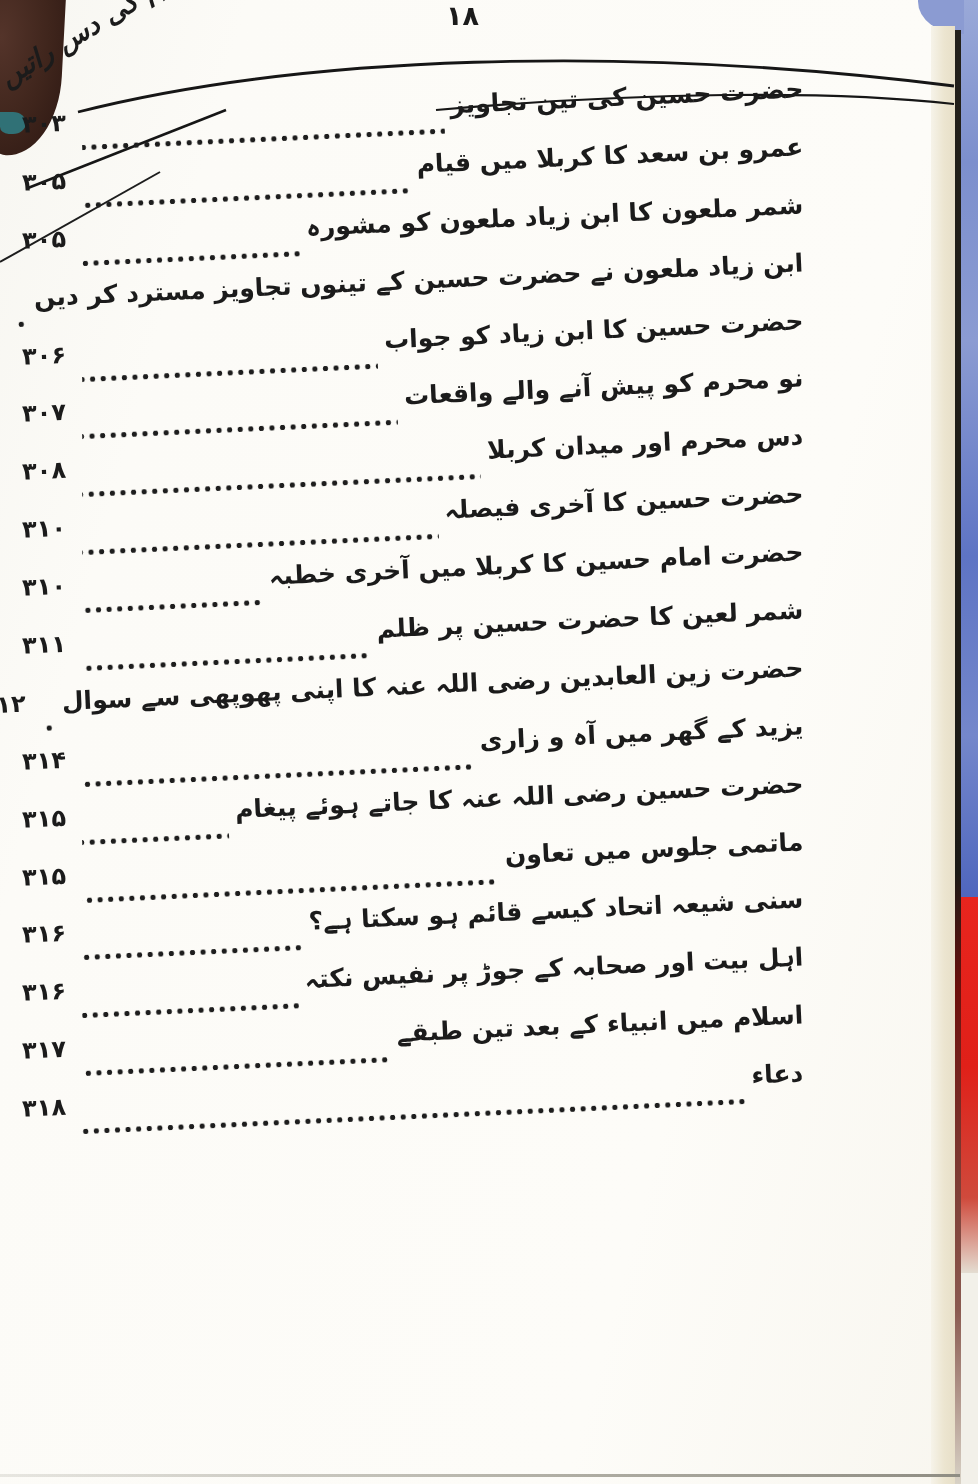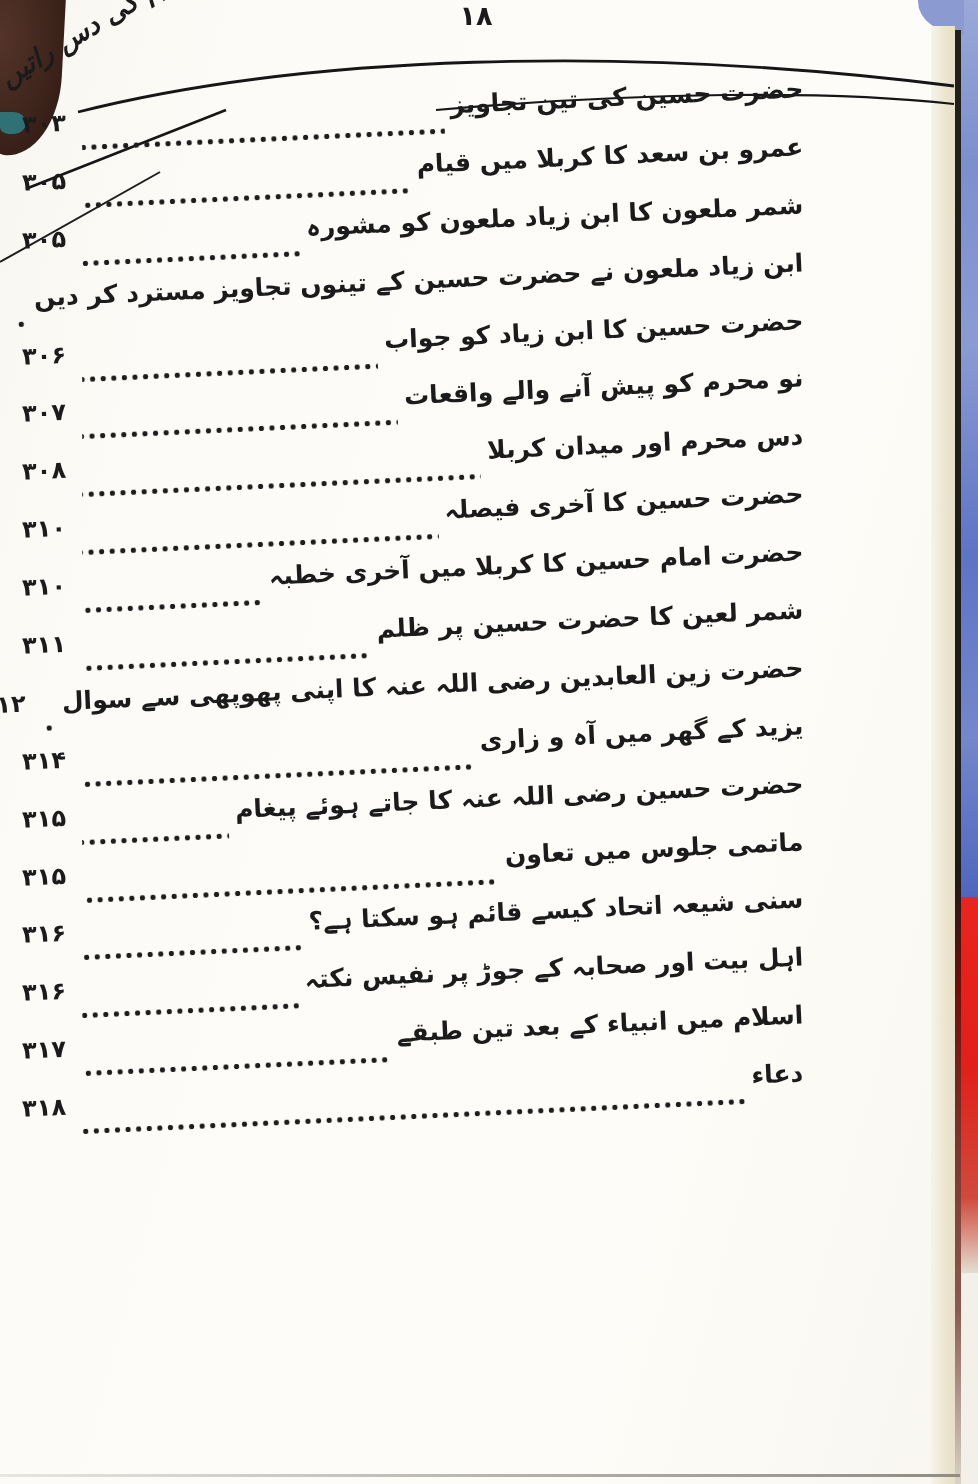--- a/index.html
+++ b/index.html
@@ -20,21 +20,21 @@
     background:linear-gradient(90deg,#f6f3e9 0%,#ece5d0 55%,#e7dfc8 100%);}
   .corner-round{position:absolute;top:0;right:14px;width:46px;height:34px;
     background:#8b9bd2;border-radius:0 0 0 95%;}
   
   .corner-brown{position:absolute;top:-12px;left:-16px;width:78px;height:168px;
     background:radial-gradient(ellipse at 20% 30%,#54342a 0%,#3f251c 55%,#2c1712 100%);
     border-radius:0 0 75% 38% / 0 0 55% 30%;transform:rotate(3deg);}
   .teal-speck{position:absolute;top:112px;left:0px;width:26px;height:22px;
     background:#2e7f86;border-radius:0 60% 60% 40%;opacity:.85;}
   
-  .page-num{position:absolute;top:0px;left:446px;width:60px;text-align:center;
+  .page-num{position:absolute;top:0px;left:446px;width:60px;text-align:left;
     font-size:27px;font-weight:bold;direction:rtl;}
   .header-title{position:absolute;top:54px;left:18px;width:210px;
     transform:rotate(-31deg);transform-origin:left center;
     font-size:27px;font-weight:bold;font-style:italic;white-space:nowrap;direction:rtl;}
   .rules{position:absolute;top:0;left:0;pointer-events:none;}
   
   .toc{position:absolute;top:76px;left:22px;width:782px;direction:rtl;}
   .toc-row{display:flex;direction:rtl;align-items:baseline;height:57.9px;
     transform:rotate(-2.6deg);transform-origin:98% 50%;}
   .toc-title{white-space:nowrap;font-size:25px;font-weight:bold;line-height:1.1;

